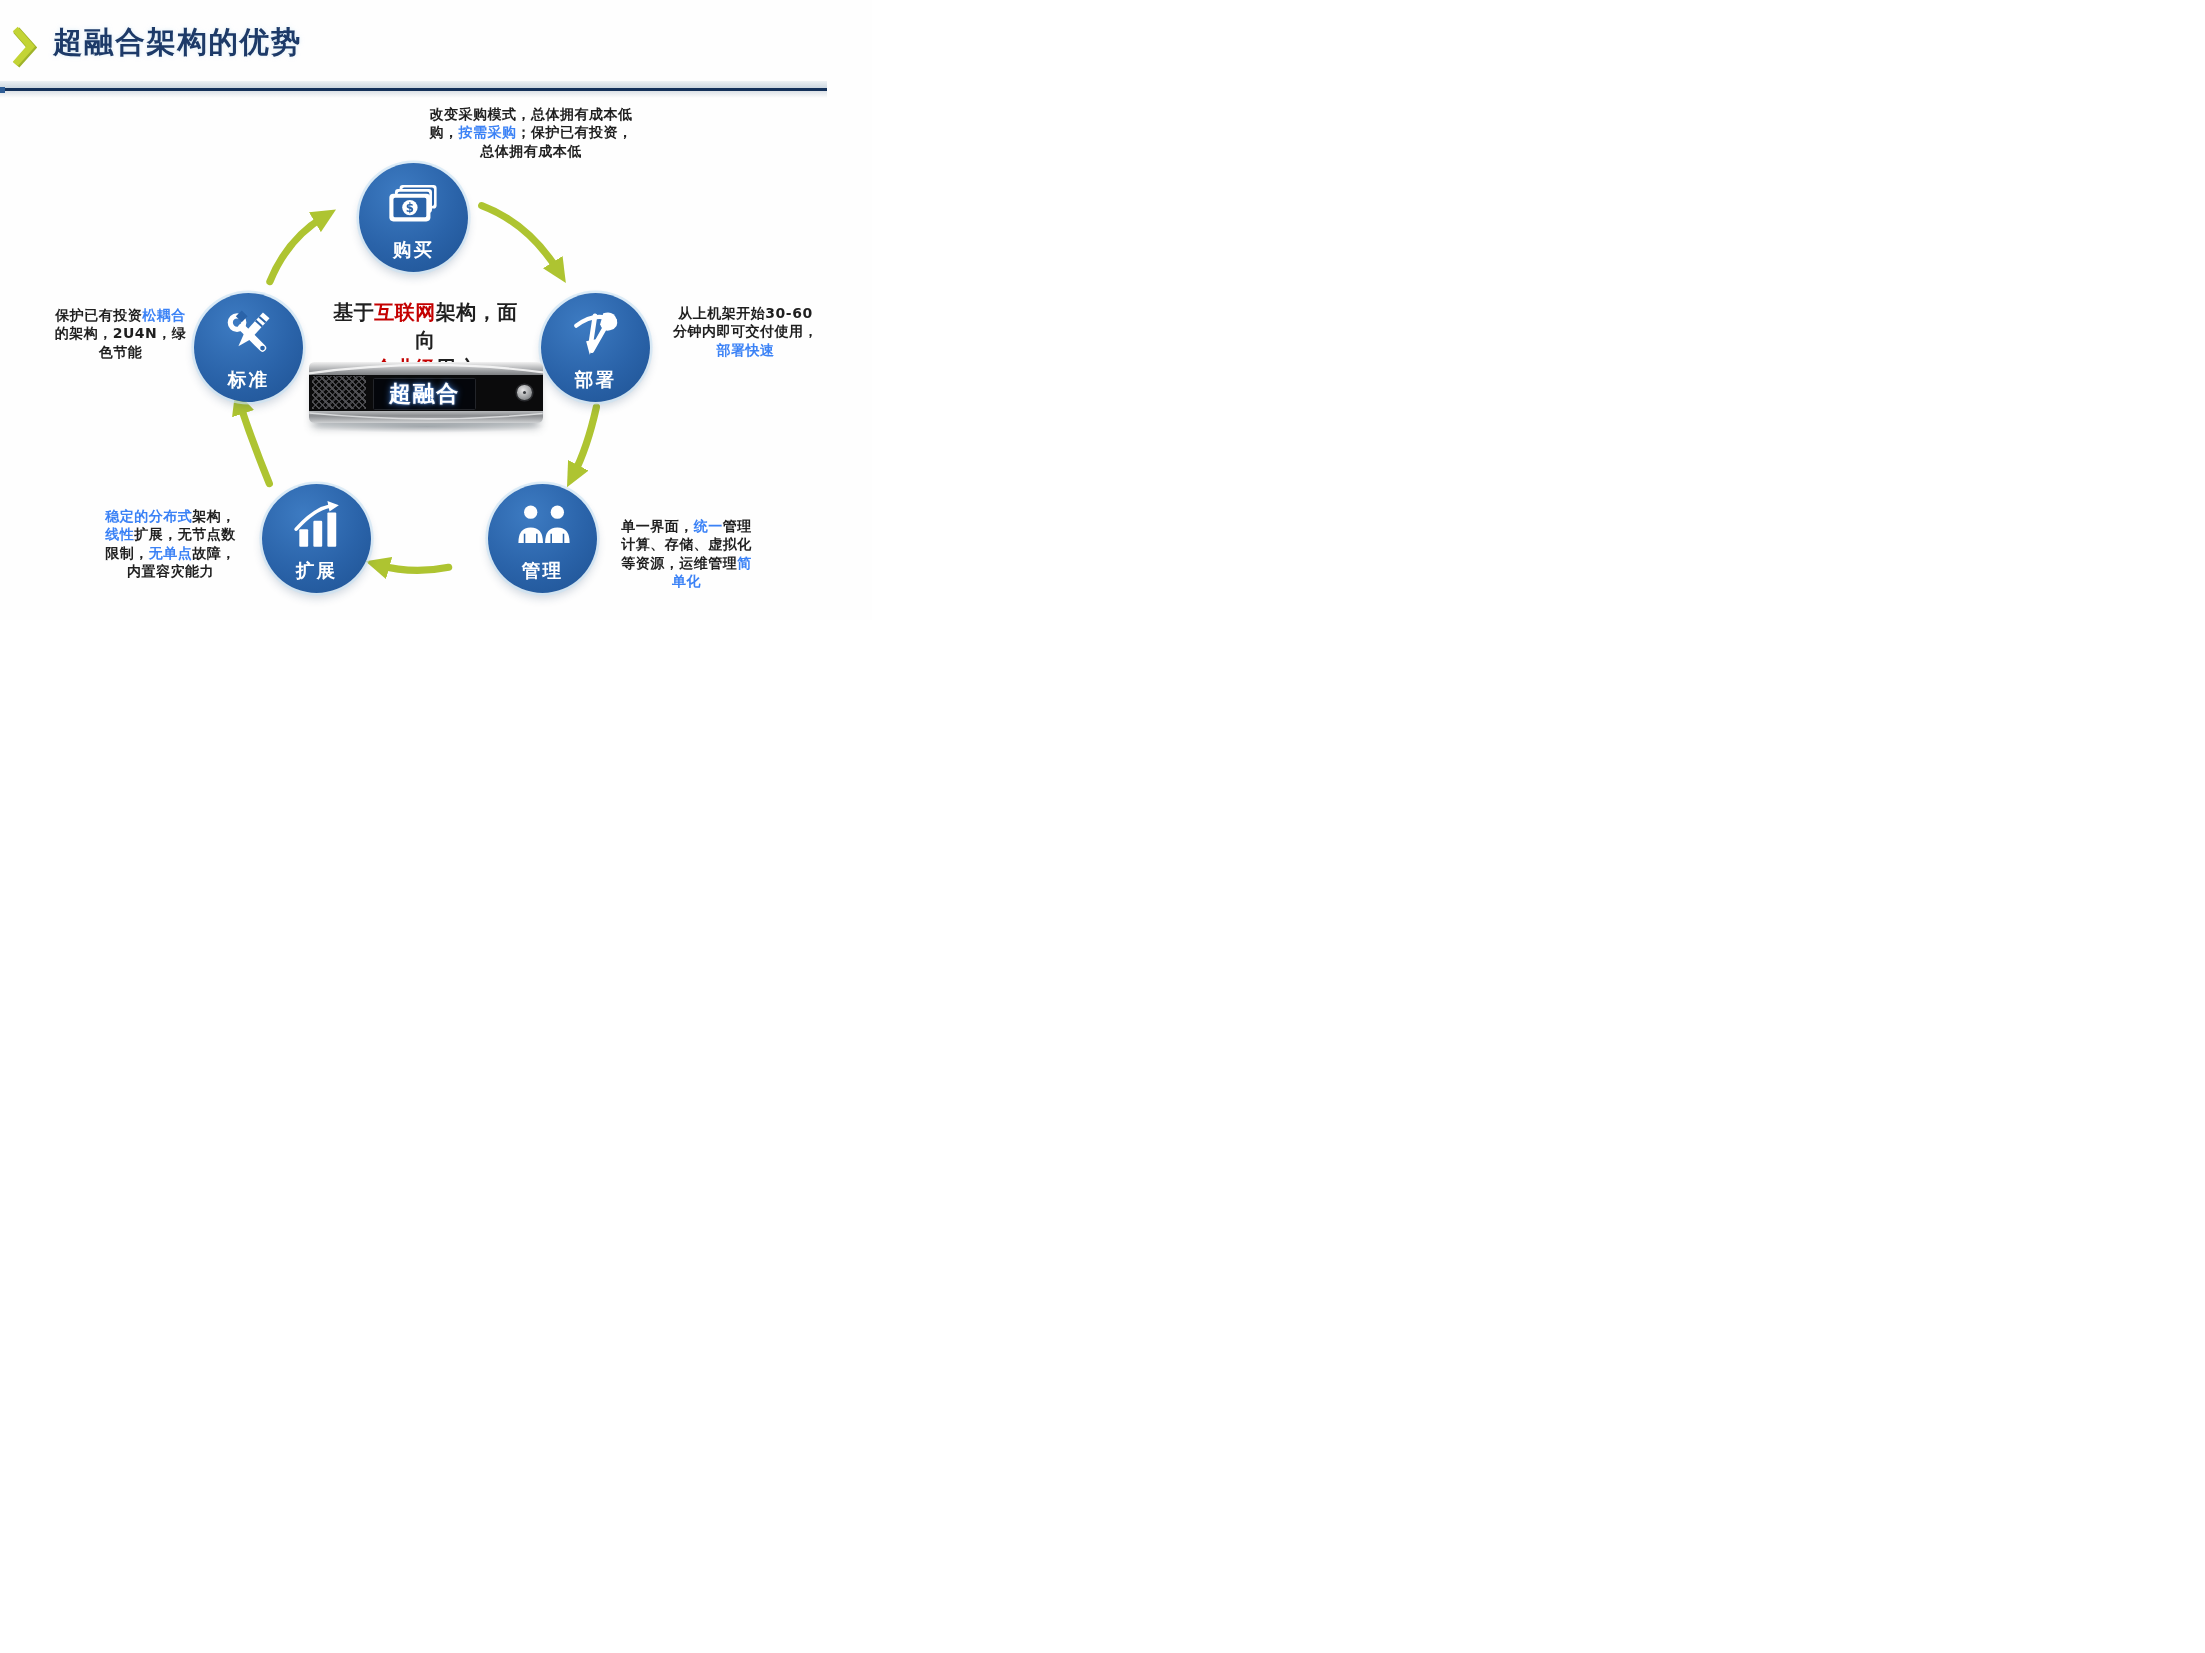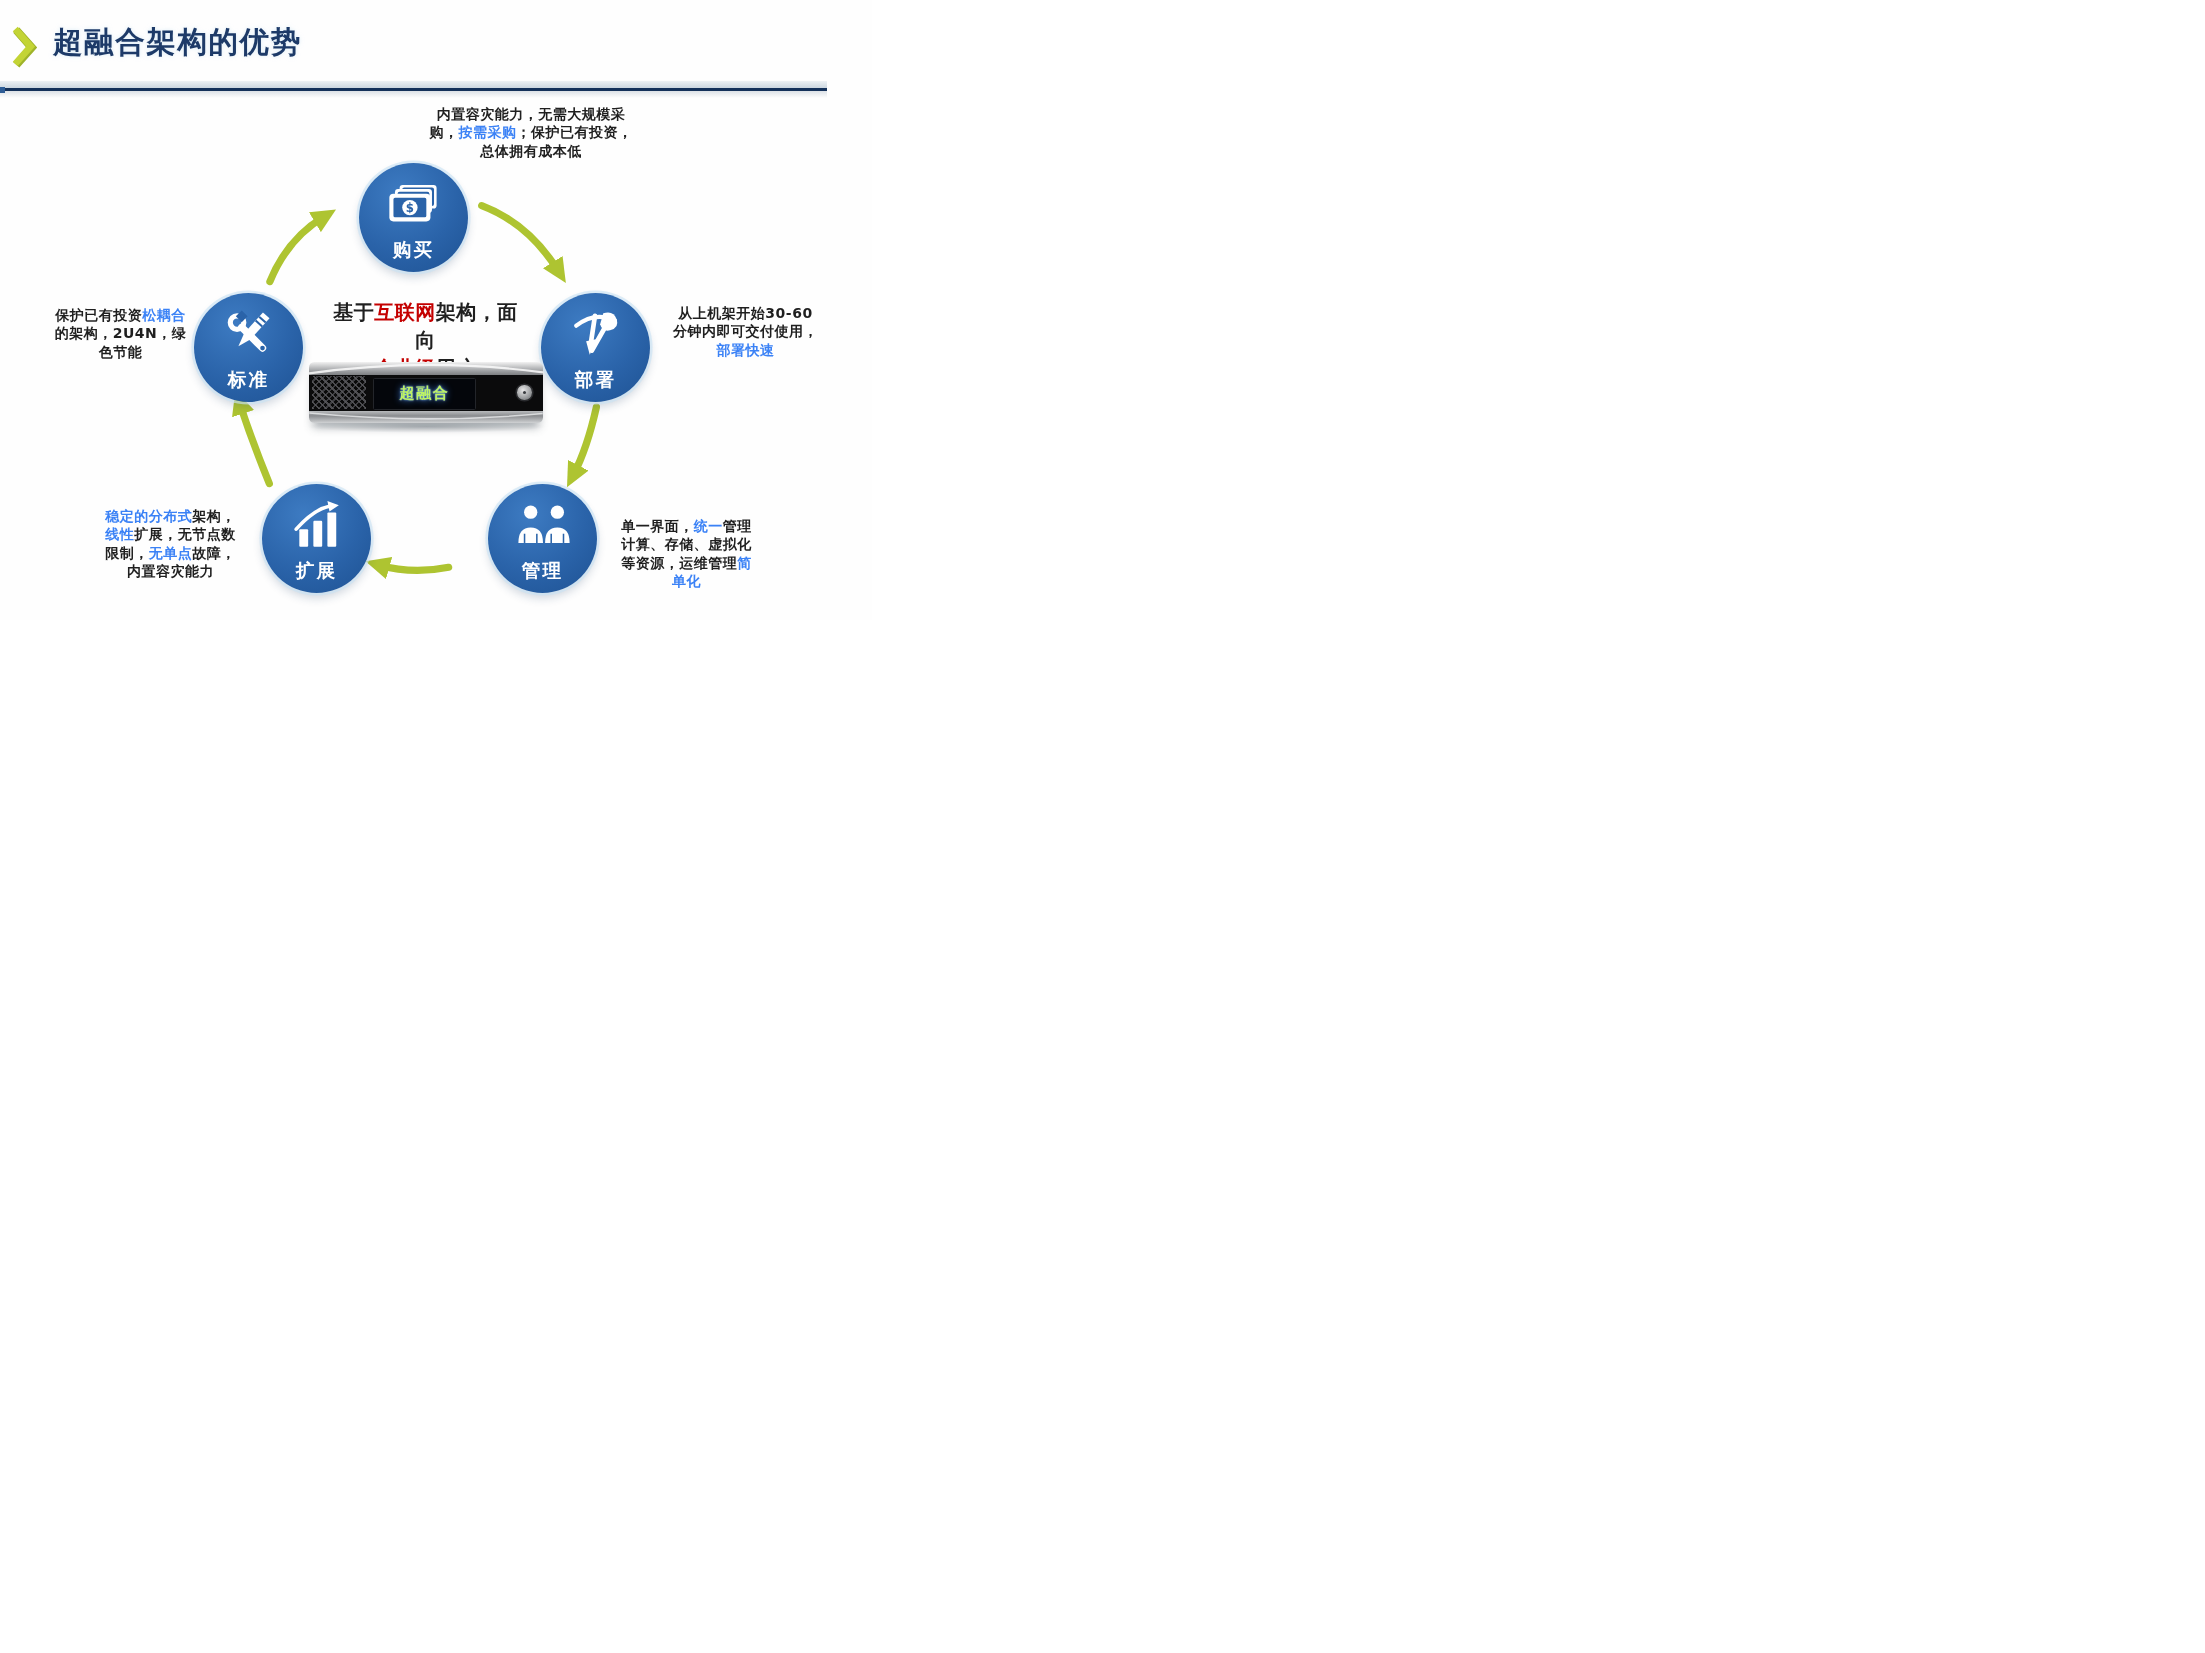--- a/index.html
+++ b/index.html
@@ -47,21 +47,21 @@
   .server .bezel-bottom{position:absolute; left:0; bottom:0; width:100%; height:12.4px;
     background:linear-gradient(#b9bbbd,#8b8d90 40%,#cfd1d3);}
   .server .body-mid{position:absolute; left:0; top:13px; width:100%; height:36px; background:#0b0b0c;}
   .server .mesh{position:absolute; left:3.1px; top:1px; width:54px; height:33px;
     background-color:#0a0a0a;
     background-image:repeating-linear-gradient(45deg, rgba(88,88,92,.85) 0 1.6px, transparent 1.6px 4.7px),
                      repeating-linear-gradient(-45deg, rgba(70,70,74,.85) 0 1.6px, transparent 1.6px 4.7px);}
   .server .screen{position:absolute; left:64px; top:2.6px; width:101px; height:30.5px;
     background:#04060b; border:1px solid #23252a; border-radius:1.6px;
     display:flex; align-items:center; justify-content:center;}
-  .server .screen-text{color:#bef264; font-size:15px; font-weight:700; letter-spacing:1.6px;
+  .server .screen-text{color:#ffffff; font-size:22px; font-weight:700; letter-spacing:1.6px;
     text-shadow:0 0 7.2px #3f82e0, 0 0 2.1px #9cc4ff;}
   .server .power-button{position:absolute; right:11.4px; top:10.3px; width:14.5px; height:14.5px; border-radius:50%;
     background:radial-gradient(circle at 40% 35%, #e8e8e8, #9a9c9e 60%, #5f6164);
     box-shadow:0 0 0 1.6px #2a2b2e;}
   .server .power-dot{position:absolute; right:17px; top:16px; width:3.1px; height:3.1px; border-radius:50%; background:#3a3c40;}
   .server-shadow{position:absolute; left:305px; top:420px; width:243px; height:13.4px;
     background:radial-gradient(ellipse at center, rgba(90,100,110,.35), rgba(255,255,255,0) 70%);}
 </style>
 </head>
 <body>
@@ -85,21 +85,21 @@
       </marker>
     </defs>
     <path d="M522,545 Q556,462 626,420" fill="none" stroke="#aec431" stroke-width="14" stroke-linecap="round" marker-end="url(#ah)"></path>
     <path d="M932,398 Q1022,432 1080,524" fill="none" stroke="#aec431" stroke-width="14" stroke-linecap="round" marker-end="url(#ah)"></path>
     <path d="M1154,788 Q1136,868 1110,918" fill="none" stroke="#aec431" stroke-width="14" stroke-linecap="round" marker-end="url(#ah)"></path>
     <path d="M868,1098 Q798,1112 734,1094" fill="none" stroke="#aec431" stroke-width="14" stroke-linecap="round" marker-end="url(#ah)"></path>
     <path d="M521,936 Q489,858 464,782" fill="none" stroke="#aec431" stroke-width="14" stroke-linecap="round" marker-end="url(#ah)"></path>
   </svg>
 
   <div class="note" style="left:413px; top:105px; width:236px;">
-      <div><span>内置容灾能力，无需大规模采</span></div>
+      <div><span>改变采购模式，总体拥有成本低</span></div>
       <div><span>购，</span><span class="red">按需采购</span><span>；保护已有投资，</span></div>
       <div><span>总体拥有成本低</span></div>
     </div>
   <div class="note" style="left:664px; top:304px; width:163px;">
       <div><span>从上机架开始30-60</span></div>
       <div><span>分钟内即可交付使用，</span></div>
       <div><span class="red">部署快速</span></div>
     </div>
   <div class="note" style="left:39px; top:306px; width:163px;">
       <div><span>保护已有投资</span><span class="red">松耦合</span></div>

